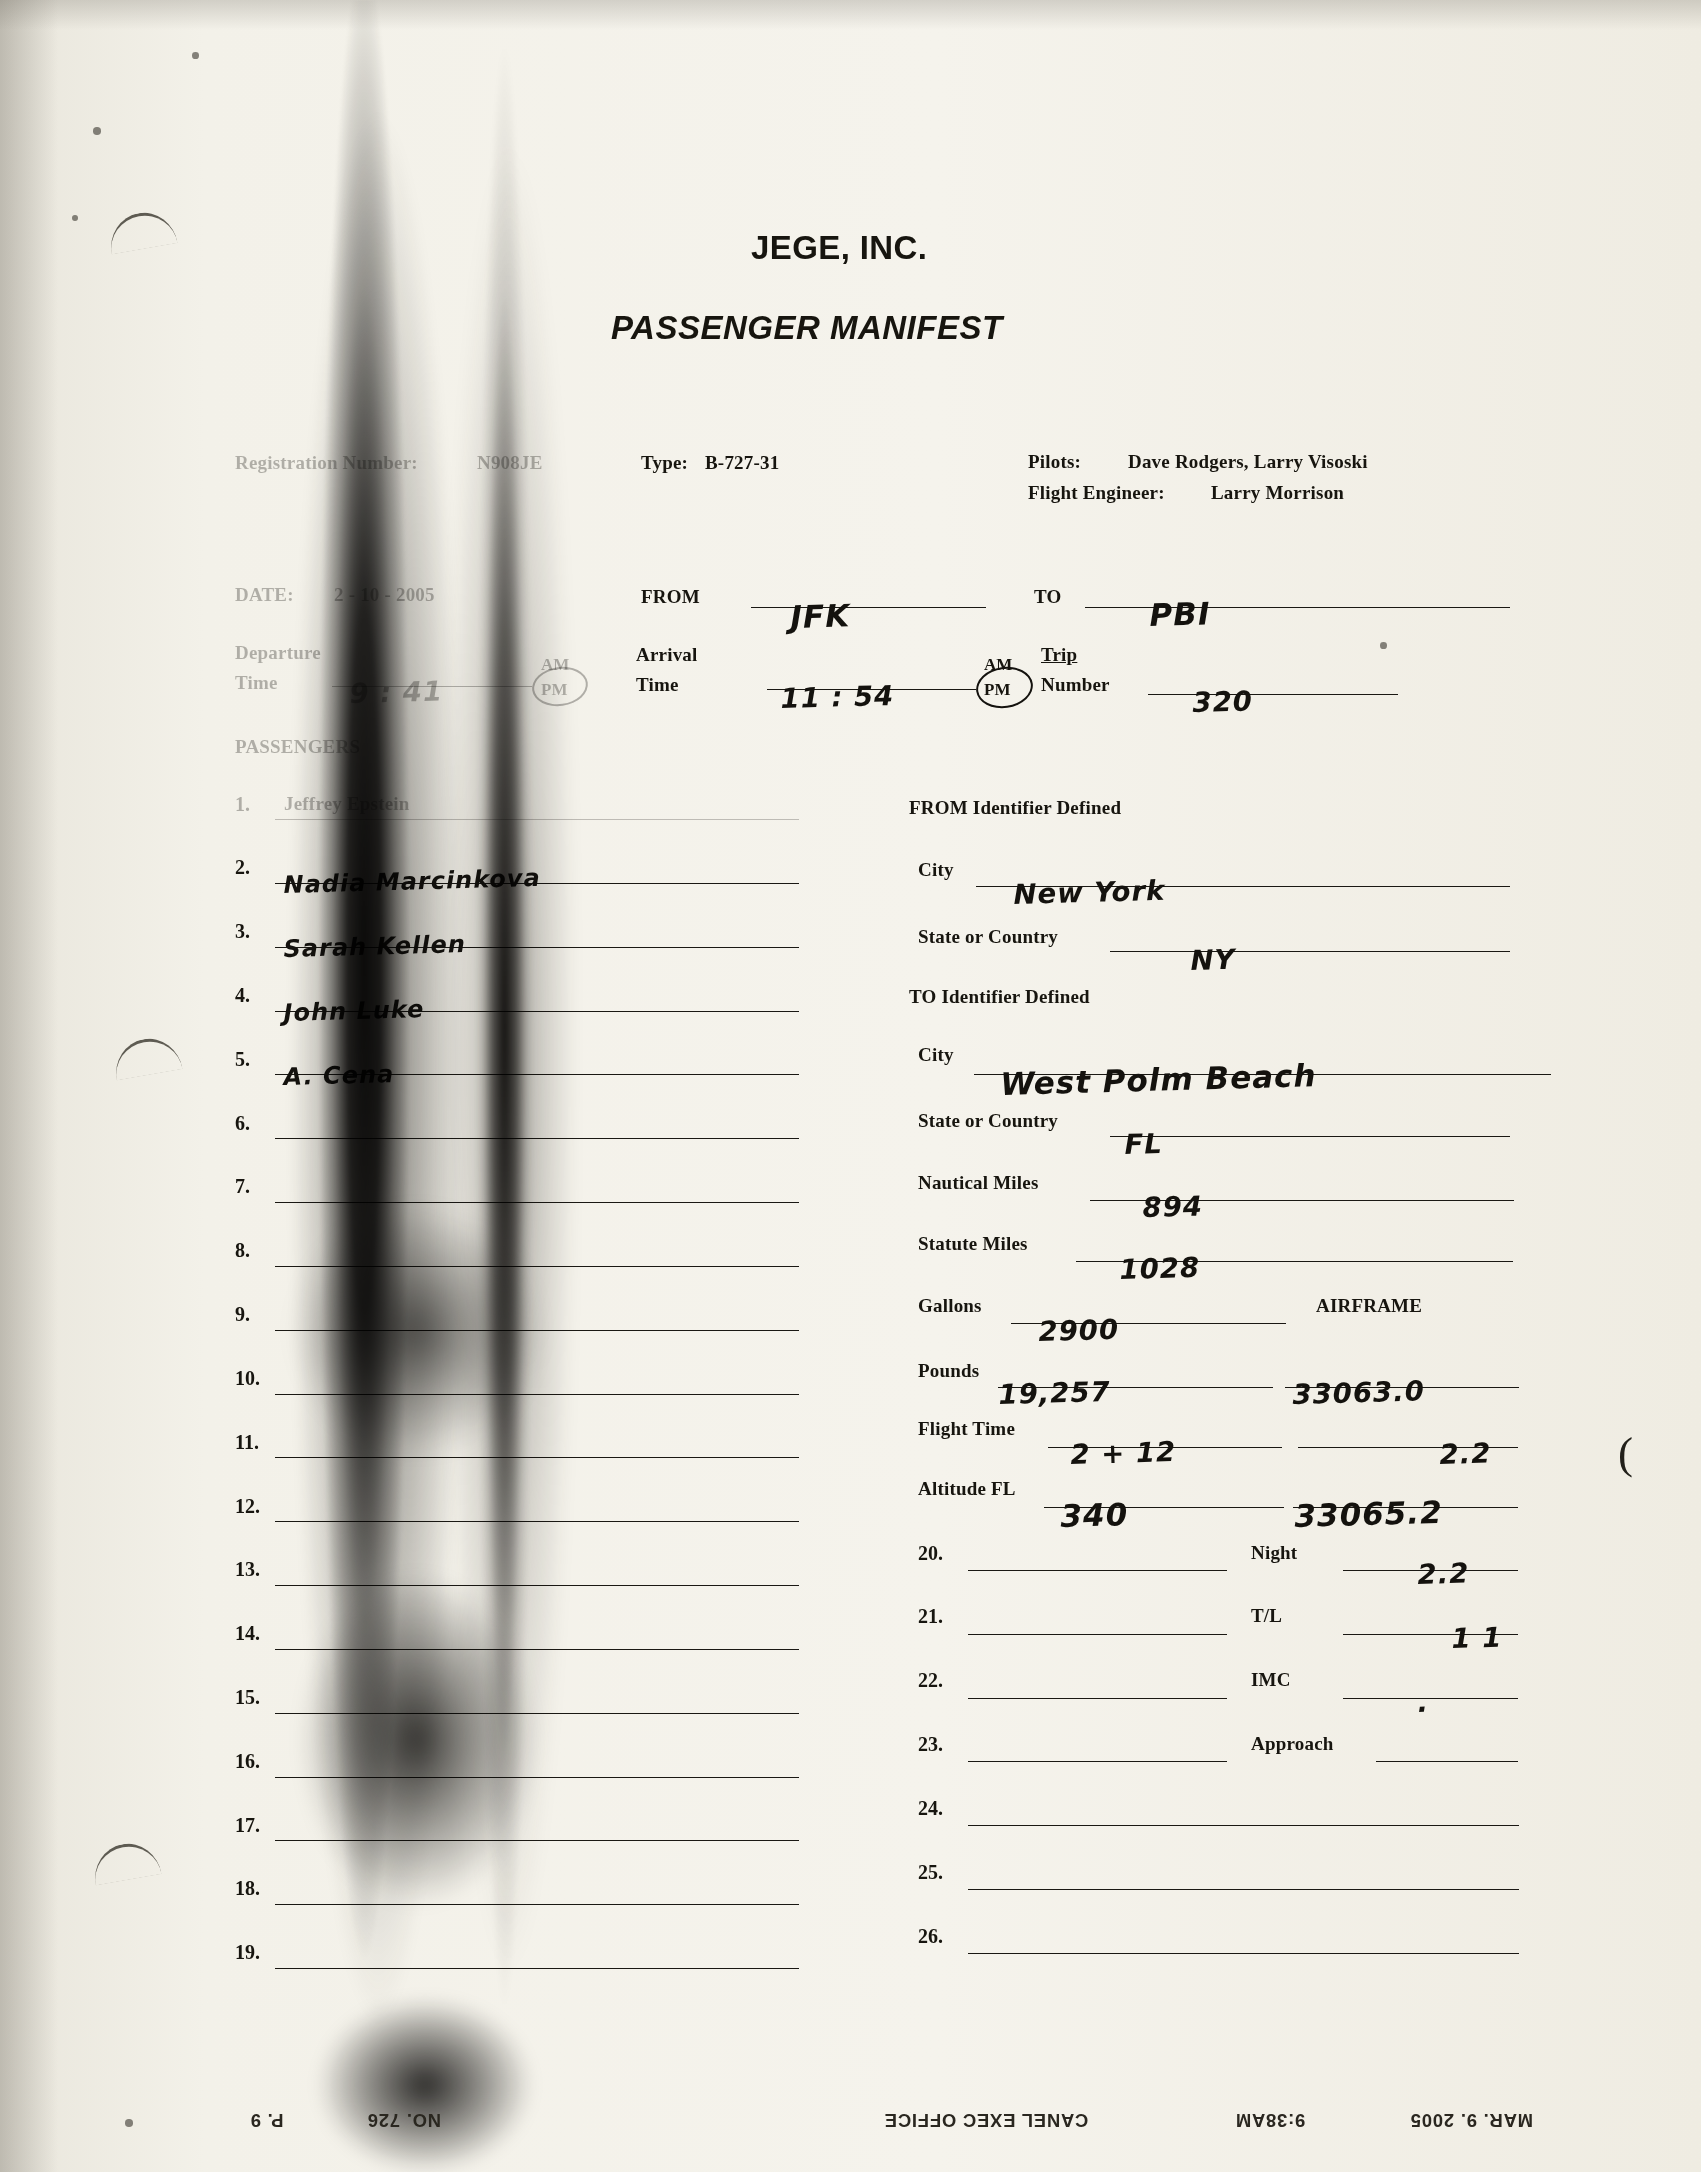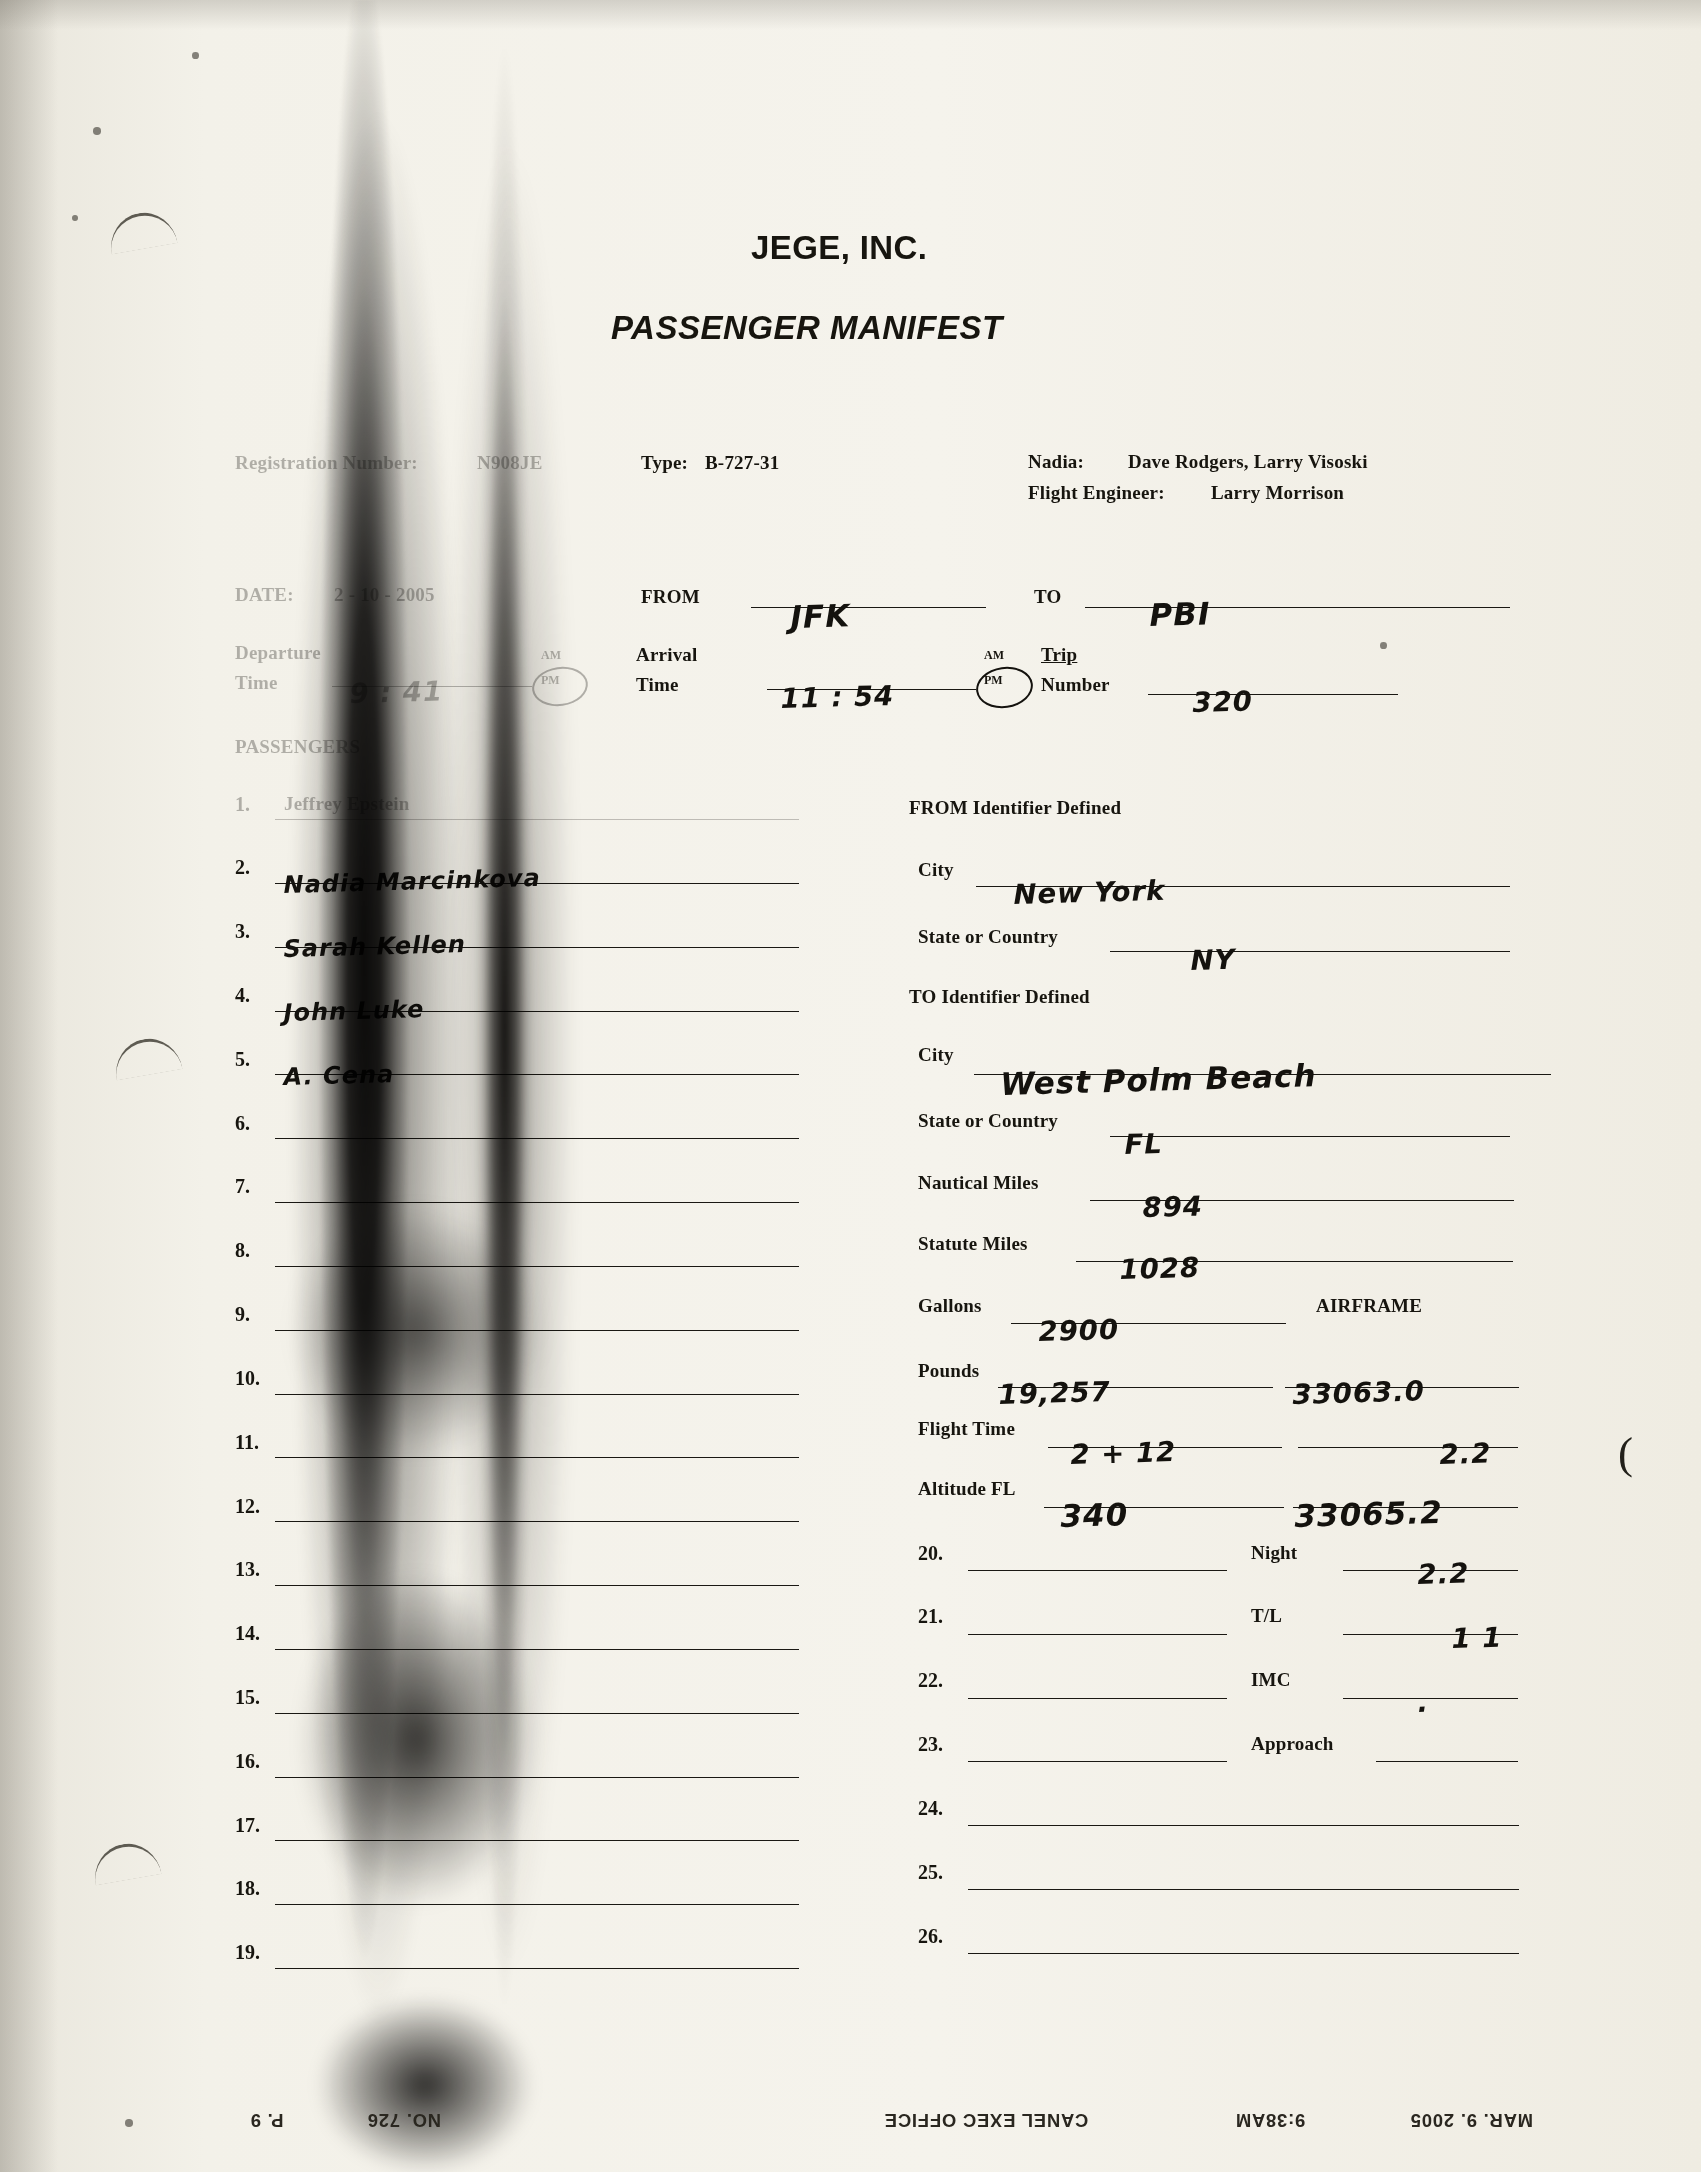--- a/index.html
+++ b/index.html
@@ -134,22 +134,23 @@
   }
   .circle-ampm {
     position: absolute;
     border: 2.5px solid #14120e;
     border-radius: 50%;
     transform: rotate(-8deg);
   }
   .ampm {
     font-family: "Liberation Serif", serif;
     font-weight: bold;
-    font-size: 12px;
+    font-size: 17px;
     line-height: 1.0;
+    margin-top: 7px;
   }
   .footer {
     position: absolute;
     font-family: "Liberation Sans", sans-serif;
     font-size: 18.4px;
     font-weight: bold;
     color: #2a2720;
     transform: rotate(180deg);
     letter-spacing: 0.8px;
   }
@@ -181,21 +182,21 @@
 
   <div class="t title1" style="left:751px; top:229px;">JEGE, INC.</div>
   <div class="t title2" style="left:611px; top:309px;">PASSENGER MANIFEST</div>
 
   <div class="t lbl faded" style="left:235px; top:452px;">Registration Number:</div>
   <div class="t lbl faded" style="left:477px; top:452px;">N908JE</div>
 
   <div class="t lbl" style="left:641px; top:452px;">Type:</div>
   <div class="t lbl" style="left:705px; top:452px;">B-727-31</div>
 
-  <div class="t lbl" style="left:1028px; top:451px;">Nadia:</div>
+  <div class="t lbl" style="left:1028px; top:451px;">Pilots:</div>
   <div class="t lbl" style="left:1128px; top:451px;">Dave Rodgers,   Larry Visoski</div>
   <div class="t lbl" style="left:1028px; top:482px;">Flight Engineer:</div>
   <div class="t lbl" style="left:1211px; top:482px;">Larry Morrison</div>
 
   <div class="t lbl faded" style="left:235px; top:584px;">DATE:</div>
   <div class="t lbl faded" style="left:334px; top:584px;">2 - 10 - 2005</div>
 
   <div class="t lbl" style="left:641px; top:586px;">FROM</div>
   <div class="rule" style="left:751px; top:607px; width:235px;"></div>
   <div class="t hand hand-lg" style="left:791px; top:599px;">JFK</div>

